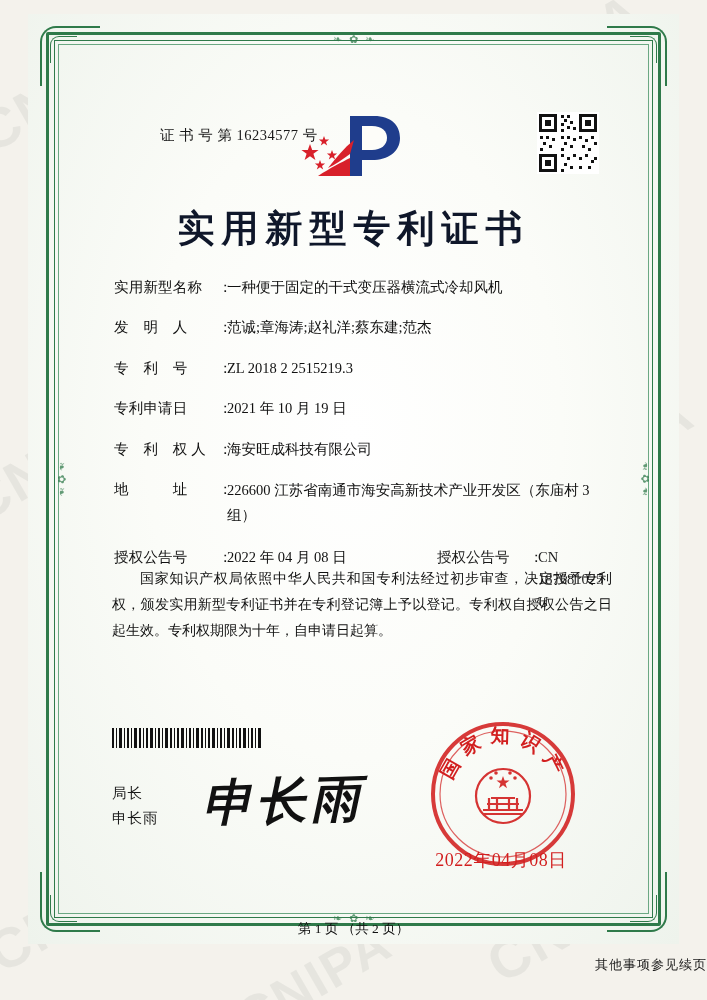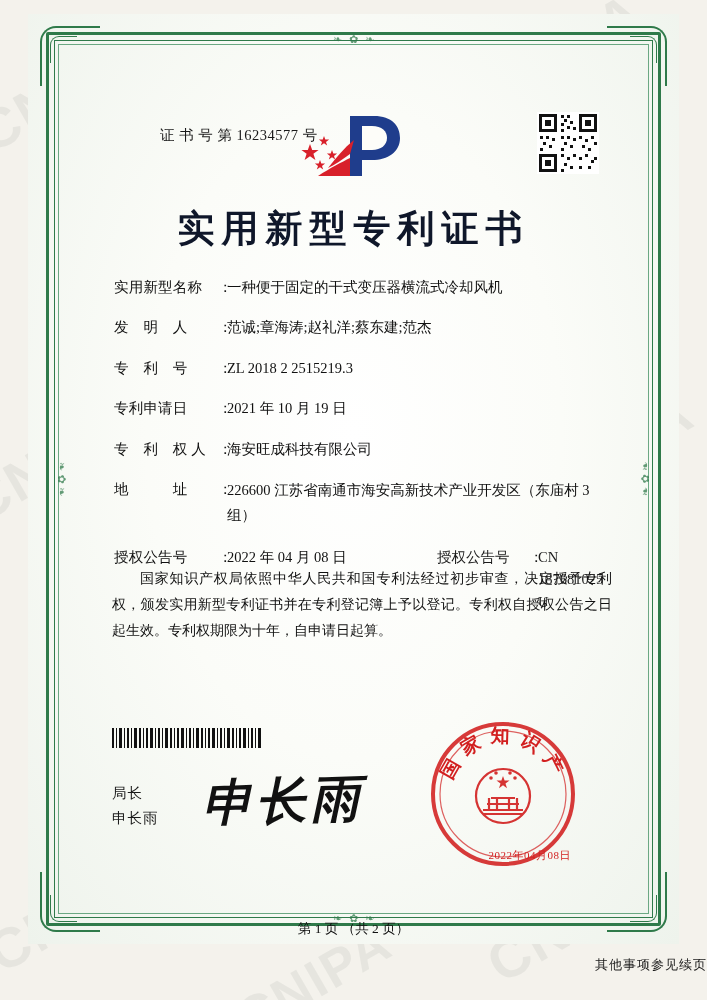--- a/index.html
+++ b/index.html
@@ -251,22 +251,22 @@
     right: 54px;
     top: 660px;
     width: 152px;
     height: 152px;
   }
   .seal-date {
     position: absolute;
     right: 62px;
     top: 790px;
     width: 140px;
-    text-align: right;
-    font-size: 11px;
+    text-align: center;
+    font-size: 18px;
     color: #d21f1f;
     letter-spacing: 0.5px;
   }
 
   
   .page-footer {
     position: absolute;
     left: 0; right: 0;
     top: 862px;
     text-align: center;

